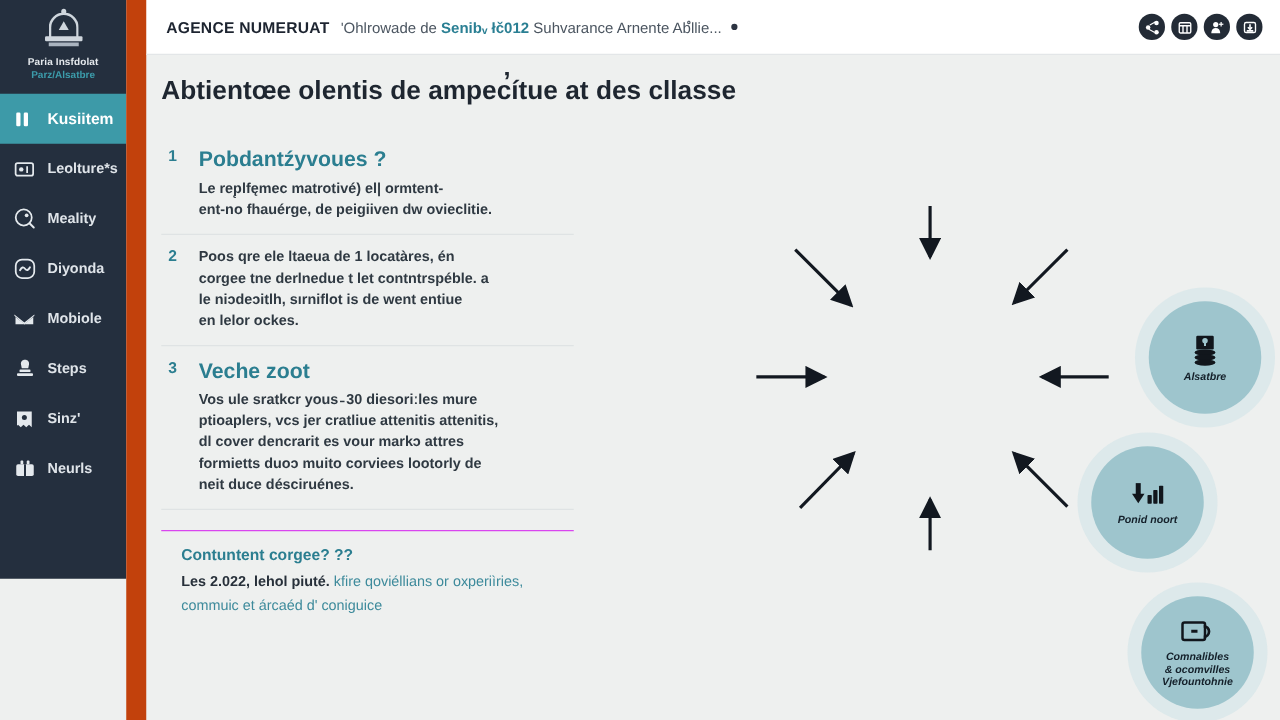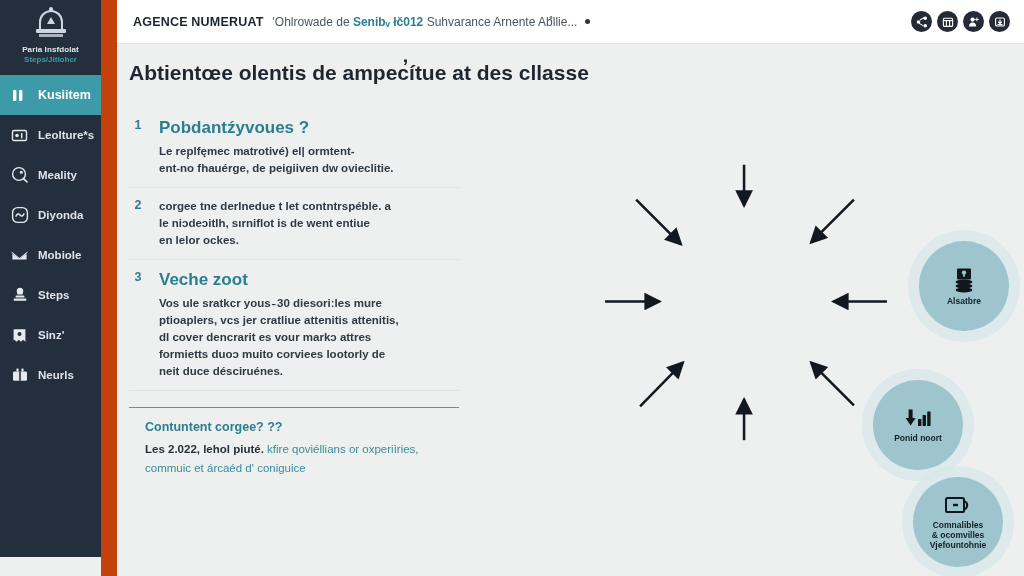--- a/index.html
+++ b/index.html
@@ -12,21 +12,21 @@
   #app {
     position: relative;
     width: 1024px; height: 576px;
     display: flex;
     background: #eef0ef;
   }
 
   
   #sidebar {
     width: 101px;
-    height: 557px;
+    height: 463px;
     background: #242f3e;
     flex: 0 0 101px;
     position: relative;
     overflow: hidden;
   }
   .brand {
     padding: 8px 6px 6px 6px;
     text-align: center;
   }
   .brand-mark {
@@ -275,20 +275,21 @@
     font-size: 11.5px;
     line-height: 17px;
     filter: blur(.5px);
     display: inline;
   }
 
   
   #diagram {
     flex: 1;
     position: relative;
+    font-style: italic;
   }
   #diagram svg.lines {
     position: absolute;
     left: 0; top: 0;
     width: 100%; height: 100%;
   }
   .node {
     position: absolute;
     border-radius: 50%;
     display: flex;
@@ -373,21 +374,21 @@
   <div id="sidebar">
     <div class="brand">
       <div class="brand-mark">
         <div class="peak"></div>
         <div class="dome"></div>
         <div class="tri"></div>
         <div class="base"></div>
         <div class="base2"></div>
       </div>
       <div class="brand-line1">Paria Insfdolat</div>
-      <div class="brand-line2">Steps/Jitlohcr</div>
+      <div class="brand-line2">Parz/Alsatbre</div>
     </div>
 
 
     <div class="nav">
 
       <div class="nav-item active">
         <span class="nav-ico">
           <svg width="17" height="17" viewBox="0 0 17 17" fill="currentColor">
             <rect x="2" y="3" width="3.4" height="11" rx="1"></rect>
             <rect x="8" y="3" width="3.4" height="11" rx="1"></rect>
@@ -528,20 +529,21 @@
           <div class="li-body">
             <div class="li-title">Pobdantźyvoues ?</div>
             <div class="li-text">Le rep̨lfęmec matrotivé) el| ormtent-</div>
             <div class="li-text">ent-no fhauérge, de peigiiven dw ovieclitie.</div>
           </div>
         </div>
 
         <div class="list-item">
           <div class="li-num">2</div>
           <div class="li-body">
+            <div class="li-text">Poos qre ele ltaeua de 1 locatàres, én</div>
             <div class="li-text">corgee tne derlnedue t let contntrspéble. a</div>
             <div class="li-text">le niɔdeɔitlh, sırniflot is de went entiue</div>
             <div class="li-text">en lelor ockes.</div>
           </div>
         </div>
 
         <div class="list-item">
           <div class="li-num">3</div>
           <div class="li-body">
             <div class="li-title">Veche zoot</div>
@@ -598,21 +600,21 @@
                 <rect x="11.2" y="6.6" width="1.6" height="3.2" fill="#9ec5cd"></rect>
                 <ellipse cx="12" cy="15" rx="8.4" ry="2.5"></ellipse>
                 <ellipse cx="12" cy="19" rx="8.4" ry="2.5"></ellipse>
                 <ellipse cx="12" cy="23" rx="8.4" ry="2.5"></ellipse>
               </svg>
             </span>
             <span class="n-label">Alsatbre</span>
           </div>
         </div>
 
-        <div class="node sat" style="left:393px; top:309px;">
+        <div class="node sat" style="left:393px; top:286px;">
           <div class="halo"></div>
           <div class="disc"></div>
           <div class="inner">
             <span class="n-ico">
               <svg width="28" height="22" viewBox="0 0 28 22" fill="currentColor">
                 <rect x="4.6" y="1.5" width="4" height="9"></rect>
                 <path d="M1.6 10 L11.6 10 L6.6 17.5 Z"></path>
                 <rect x="14" y="11" width="3.4" height="7" rx="0.6"></rect>
                 <rect x="18.6" y="7" width="3.4" height="11" rx="0.6"></rect>
                 <rect x="23.2" y="3.5" width="3.4" height="14.5" rx="0.6"></rect>

